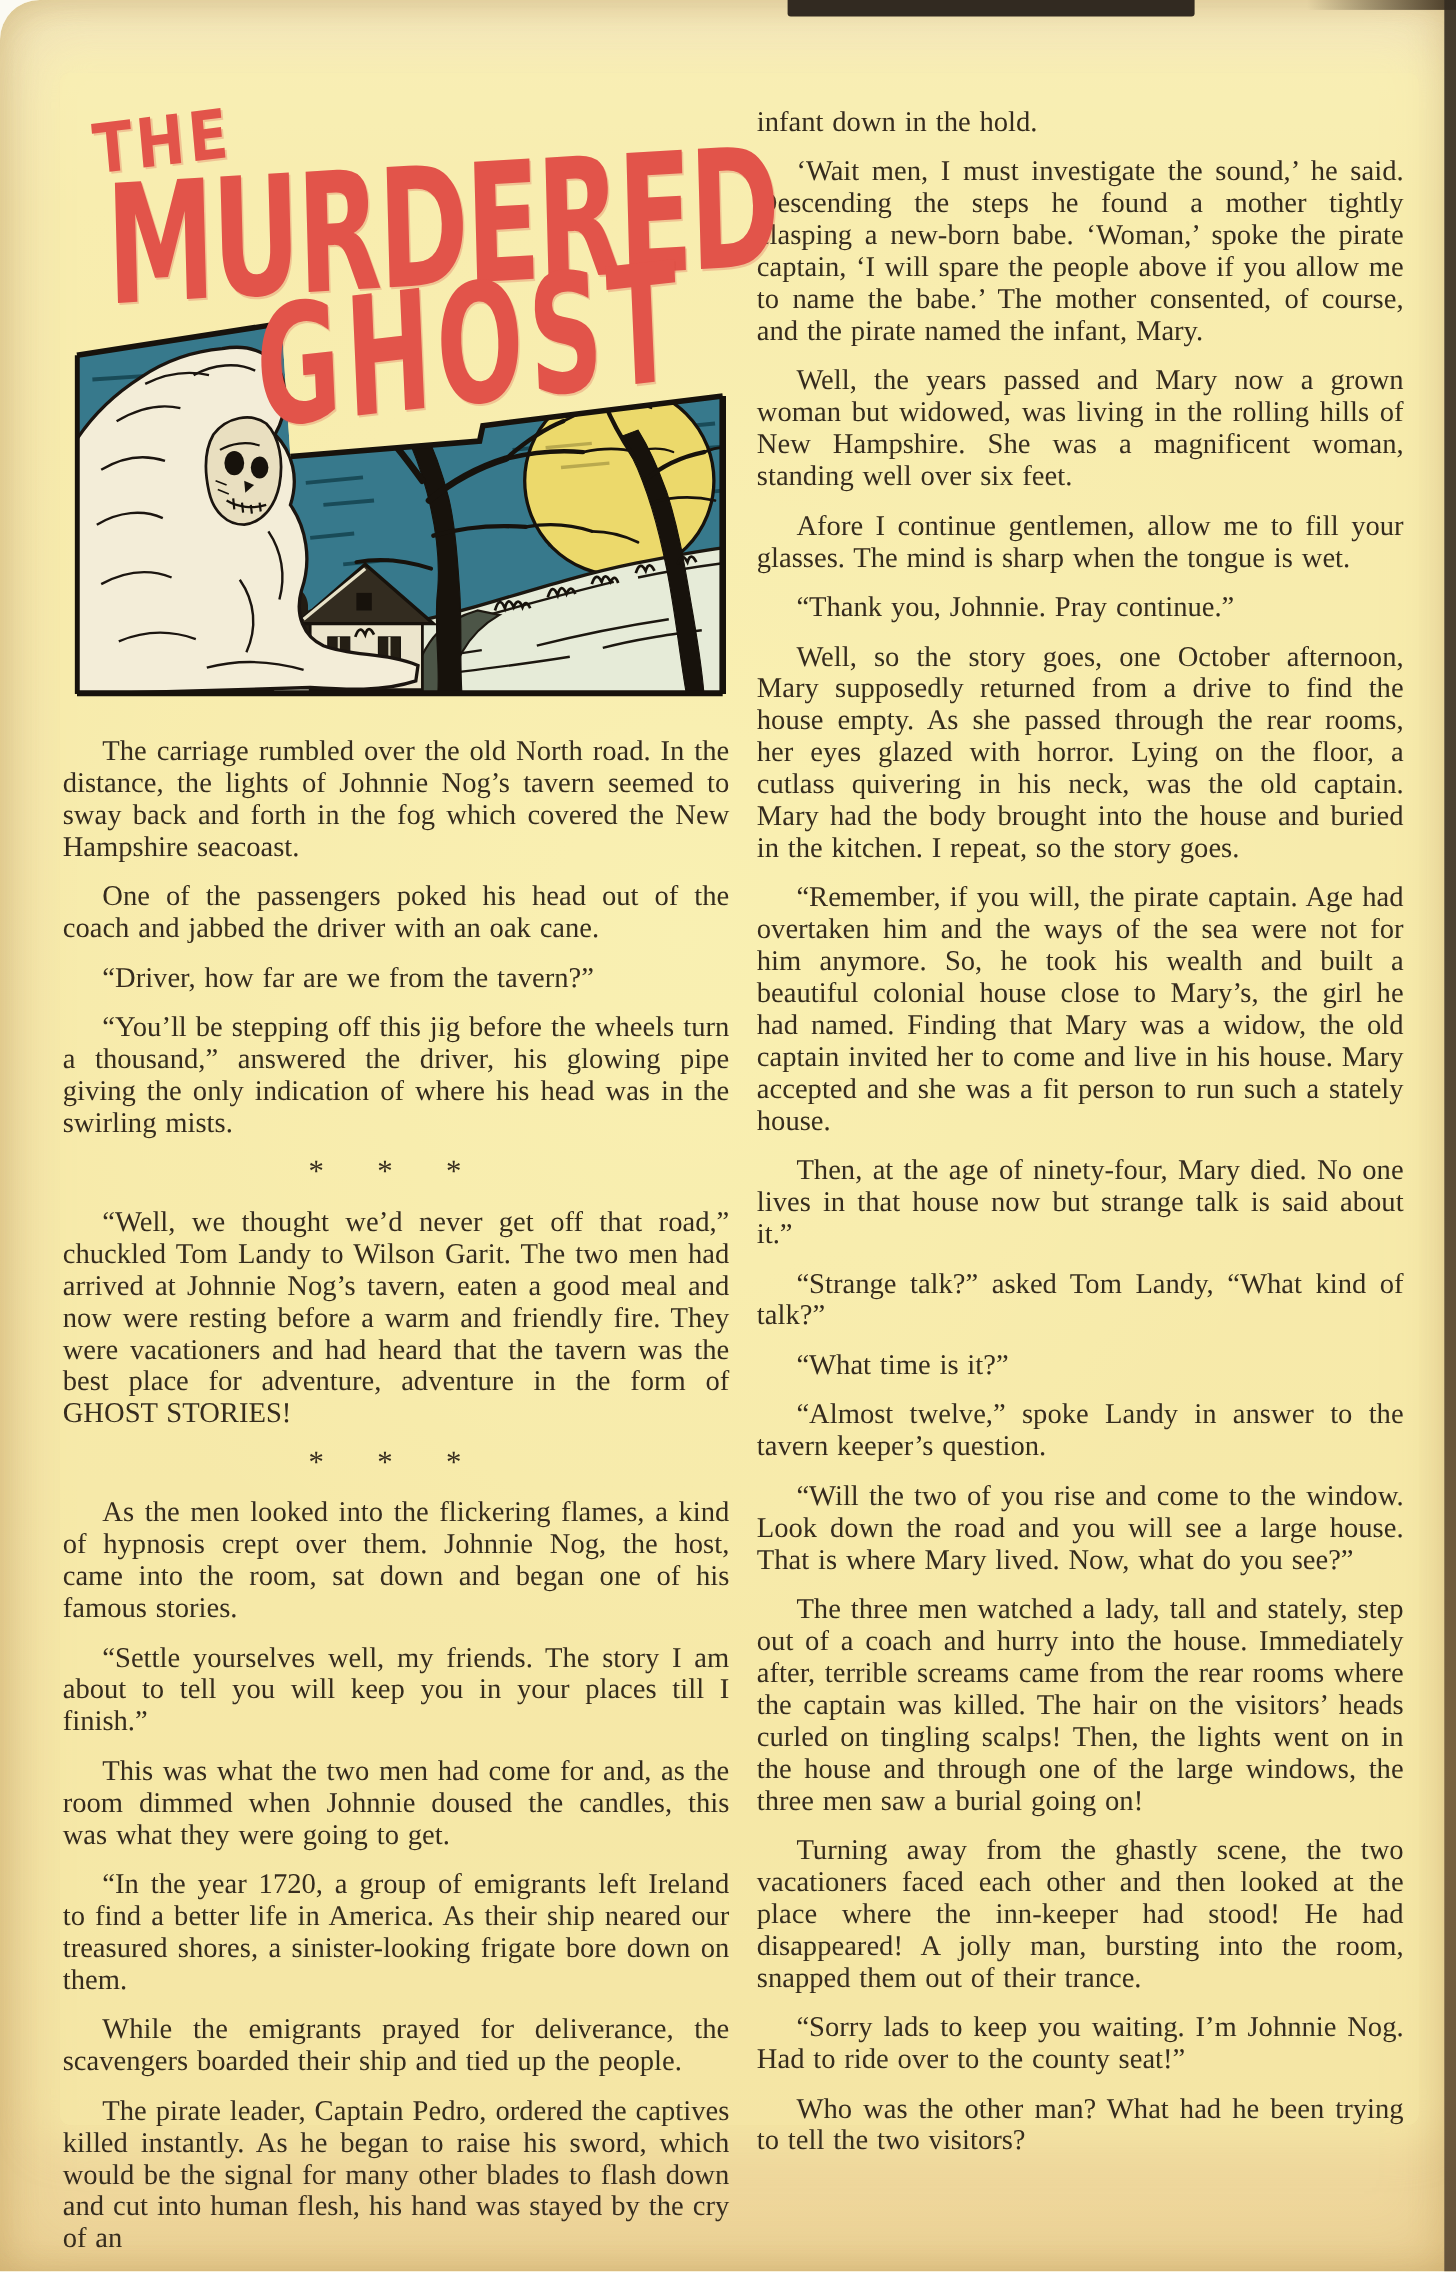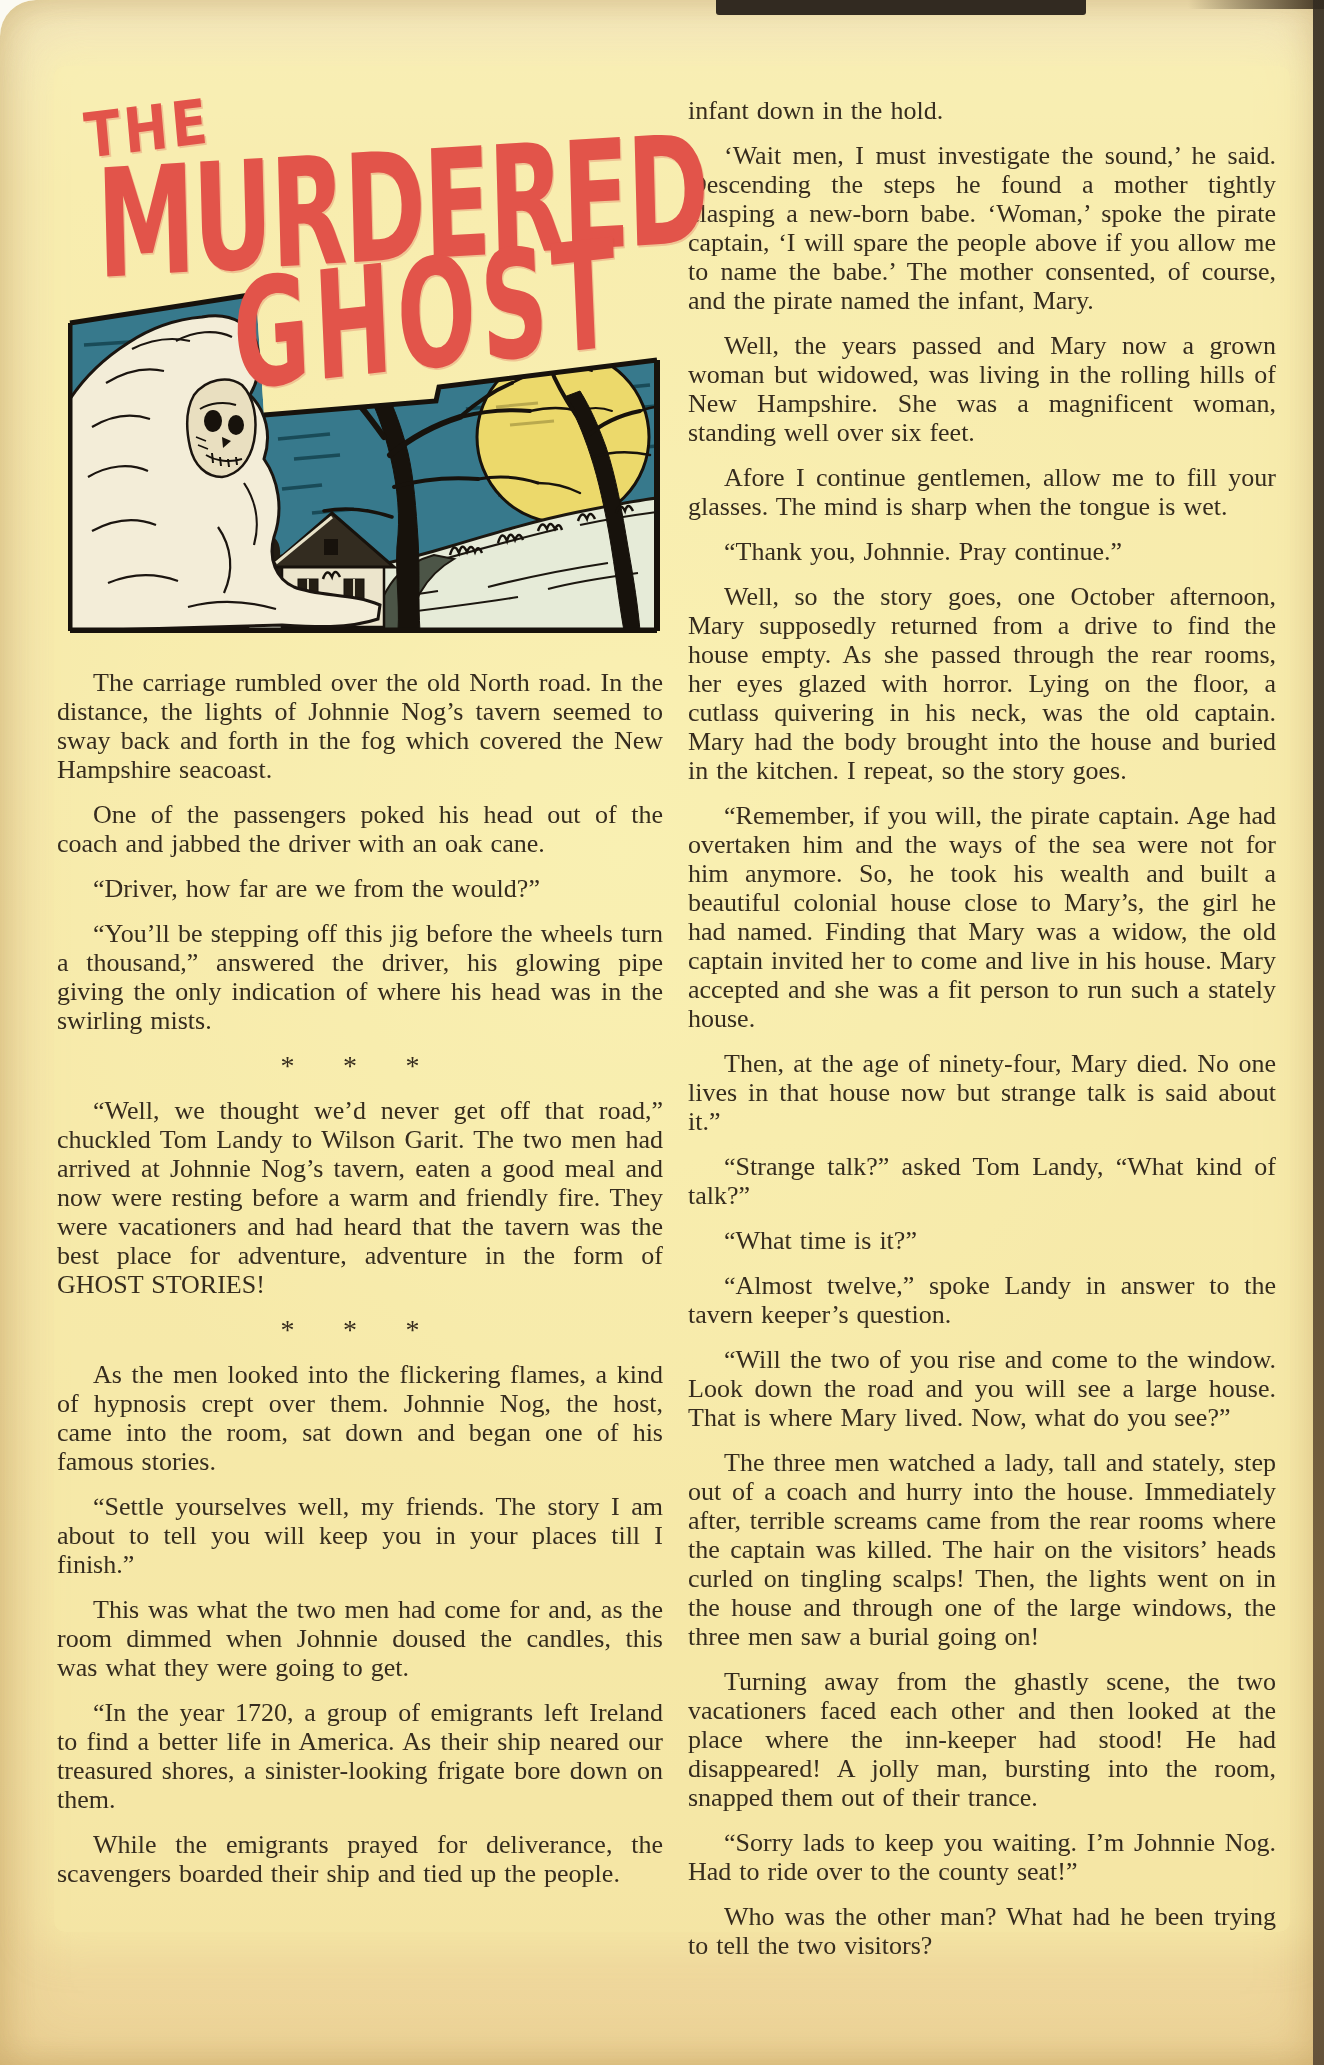--- a/index.html
+++ b/index.html
@@ -205,30 +205,31 @@
       <path d="M196,128 L368,114 L371,100 L589,73" stroke-width="5"></path>
       <path d="M589,73 L589,344" stroke-width="6"></path>
       <path d="M2,344 L589,344" stroke-width="7"></path>
       <path d="M2,36 L2,344" stroke-width="5"></path>
     </g>
   </svg>
 
   <div class="col col-left" id="colL">
       <p class="para">The carriage rumbled over the old North road. In the distance, the lights of Johnnie Nog’s tavern seemed to sway back and forth in the fog which covered the New Hampshire seacoast.</p>
       <p class="para">One of the passengers poked his head out of the coach and jabbed the driver with an oak cane.</p>
-      <p class="para">“Driver, how far are we from the would?”</p>
+      <p class="para">“Driver, how far are we from the tavern?”</p>
       <p class="para">“You’ll be stepping off this jig before the wheels turn a thousand,” answered the driver, his glowing pipe giving the only indication of where his head was in the swirling mists.</p>
       <p class="stars">* * *</p>
       <p class="para">“Well, we thought we’d never get off that road,” chuckled Tom Landy to Wilson Garit. The two men had arrived at Johnnie Nog’s tavern, eaten a good meal and now were resting before a warm and friendly fire. They were vacationers and had heard that the tavern was the best place for adventure, adventure in the form of GHOST STORIES!</p>
       <p class="stars">* * *</p>
       <p class="para">As the men looked into the flickering flames, a kind of hypnosis crept over them. Johnnie Nog, the host, came into the room, sat down and began one of his famous stories.</p>
       <p class="para">“Settle yourselves well, my friends. The story I am about to tell you will keep you in your places till I finish.”</p>
       <p class="para">This was what the two men had come for and, as the room dimmed when Johnnie doused the candles, this was what they were going to get.</p>
       <p class="para">“In the year 1720, a group of emigrants left Ireland to find a better life in America. As their ship neared our treasured shores, a sinister-looking frigate bore down on them.</p>
       <p class="para">While the emigrants prayed for deliverance, the scavengers boarded their ship and tied up the people.</p>
+      <p class="para">The pirate leader, Captain Pedro, ordered the captives killed instantly. As he began to raise his sword, which would be the signal for many other blades to flash down and cut into human flesh, his hand was stayed by the cry of an</p>
     </div>
   <div class="col col-right" id="colR">
       <p class="para noindent">infant down in the hold.</p>
       <p class="para">‘Wait men, I must investigate the sound,’ he said. Descending the steps he found a mother tightly clasping a new-born babe. ‘Woman,’ spoke the pirate captain, ‘I will spare the people above if you allow me to name the babe.’ The mother consented, of course, and the pirate named the infant, Mary.</p>
       <p class="para">Well, the years passed and Mary now a grown woman but widowed, was living in the rolling hills of New Hampshire. She was a magnificent woman, standing well over six feet.</p>
       <p class="para">Afore I continue gentlemen, allow me to fill your glasses. The mind is sharp when the tongue is wet.</p>
       <p class="para">“Thank you, Johnnie. Pray continue.”</p>
       <p class="para">Well, so the story goes, one October afternoon, Mary supposedly returned from a drive to find the house empty. As she passed through the rear rooms, her eyes glazed with horror. Lying on the floor, a cutlass quivering in his neck, was the old captain. Mary had the body brought into the house and buried in the kitchen. I repeat, so the story goes.</p>
       <p class="para">“Remember, if you will, the pirate captain. Age had overtaken him and the ways of the sea were not for him anymore. So, he took his wealth and built a beautiful colonial house close to Mary’s, the girl he had named. Finding that Mary was a widow, the old captain invited her to come and live in his house. Mary accepted and she was a fit person to run such a stately house.</p>
       <p class="para">Then, at the age of ninety-four, Mary died. No one lives in that house now but strange talk is said about it.”</p>

